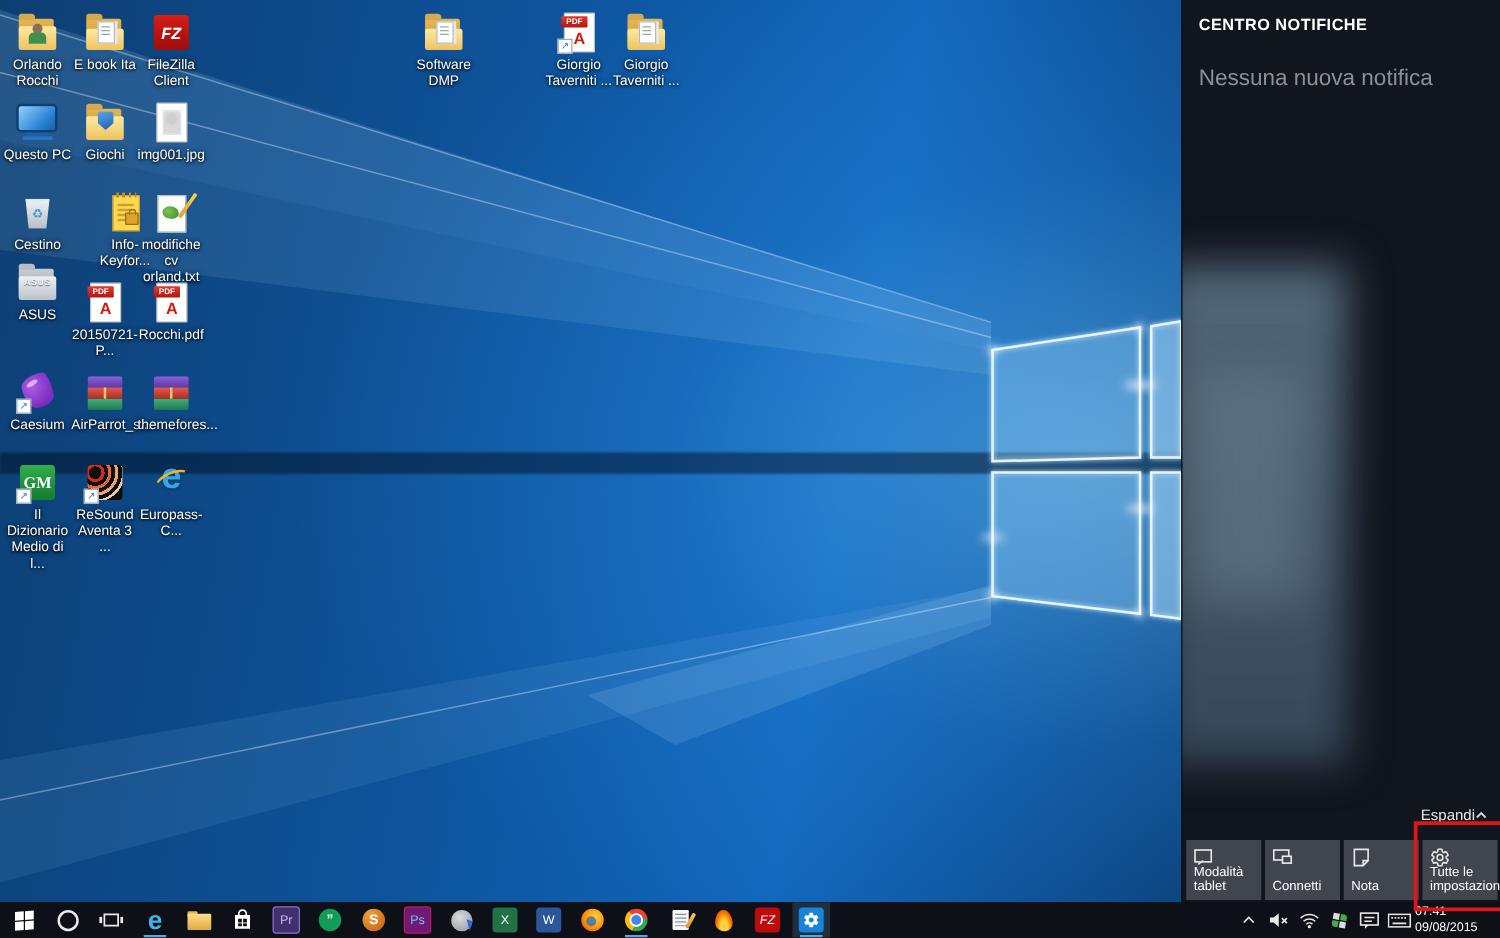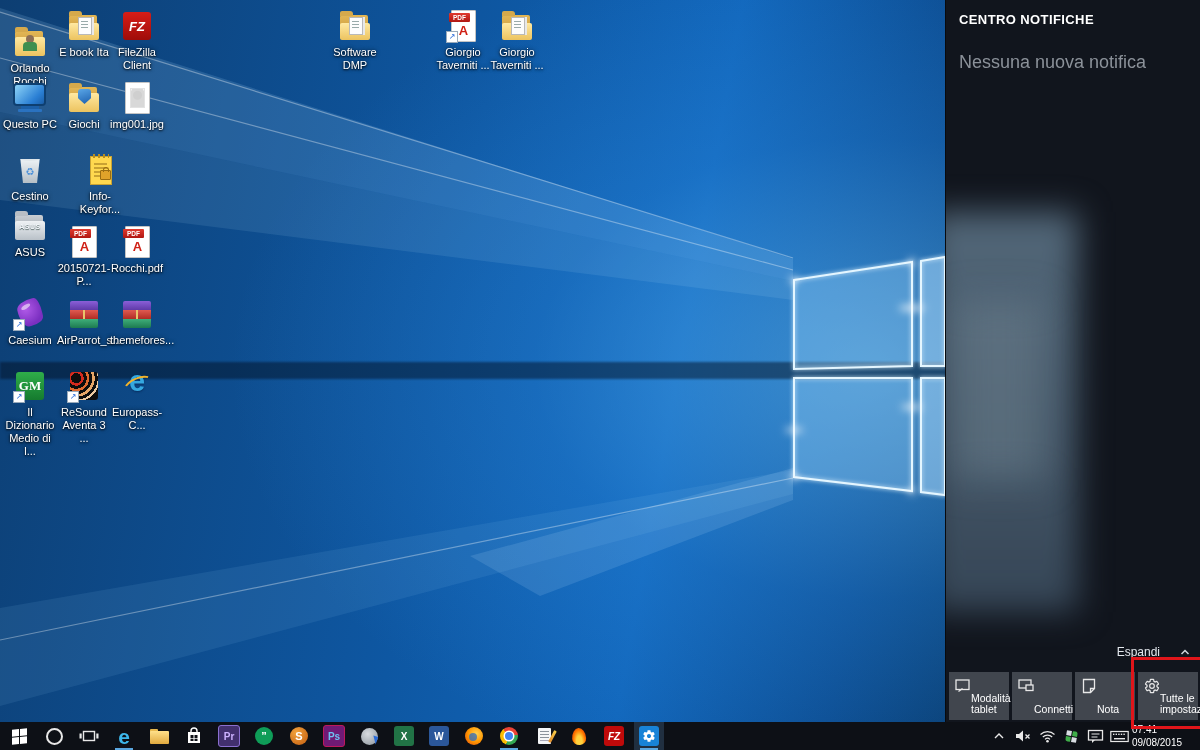--- a/index.html
+++ b/index.html
@@ -93,33 +93,33 @@
   .scut{position:absolute;left:1px;bottom:1px;width:10px;height:10px;background:#fff;border:1px solid #9ab;z-index:5;
      font-size:8px;line-height:10px;color:#2a6bd8;text-align:center;}
   
   .panel{position:absolute;left:945px;top:0;width:255px;height:722px;background:#11151d;overflow:hidden;
      border-left:1px solid rgba(0,0,0,.5);box-sizing:border-box;}
   .panel .blur1{position:absolute;left:-18px;top:212px;width:150px;height:400px;filter:blur(16px);
      background:linear-gradient(180deg,rgba(86,108,126,.95) 0%,rgba(74,94,112,.9) 55%,rgba(60,78,96,.85) 100%);}
   .panel .blur2{position:absolute;left:8px;top:300px;width:90px;height:180px;filter:blur(18px);background:rgba(108,128,142,.5);}
   .ac-title{position:absolute;left:13px;top:12px;font-size:13px;font-weight:bold;color:#fff;letter-spacing:.4px;}
   .ac-empty{position:absolute;left:13px;top:52px;font-size:18px;color:#8b9199;}
-  .ac-expand{position:absolute;right:10px;top:645px;font-size:12px;color:#e4e8ee;display:flex;align-items:center;gap:20px;cursor:pointer;}
+  .ac-expand{position:absolute;right:10px;top:645px;font-size:12px;color:#e4e8ee;display:flex;align-items:center;gap:0;cursor:pointer;}
   .tiles{position:absolute;left:3px;top:672px;display:flex;gap:3px;}
   .tile{width:60px;height:48px;background:#41464e;position:relative;cursor:pointer;}
   .tile .ticon{position:absolute;left:6px;top:6px;width:16px;height:16px;}
-  .tile .tlabel{position:absolute;left:22px;right:3px;bottom:4px;font-size:10.5px;line-height:1.12;color:#fff;}
+  .tile .tlabel{position:absolute;left:6px;right:3px;bottom:4px;font-size:10.5px;line-height:1.12;color:#fff;}
   .redbox{position:absolute;left:1131px;top:657px;width:66px;height:66px;border:3px solid #e0151a;z-index:99;pointer-events:none;}
   
   .taskbar{position:absolute;left:0;top:722px;width:1200px;height:28px;background:#0d1016;display:flex;align-items:center;z-index:20;}
   .tb-left{display:flex;align-items:center;gap:5px;padding-left:4px;}
   .tb-btn{width:30px;height:28px;display:flex;align-items:center;justify-content:center;position:relative;cursor:pointer;}
   .tb-btn.running::after{content:"";position:absolute;left:6px;right:6px;bottom:0;height:2px;background:#5aa7e0;}
   .tb-btn.active-app{background:rgba(90,140,190,.25);}
-  .glyph-sq{width:20px;height:20px;border-radius:3px;display:flex;align-items:center;justify-content:center;font-weight:bold;font-size:10px;}
+  .glyph-sq{width:20px;height:20px;border-radius:3px;display:flex;align-items:center;justify-content:center;font-weight:normal;font-size:10px;}
   .win-grid{width:15px;height:15px;display:grid;grid-template-columns:7px 7px;grid-template-rows:7px 7px;gap:1px;transform:skewY(-5deg);}
   .win-grid i{background:#fff;}
   .cortana-ring{width:13px;height:13px;border:2px solid #e8e8e8;border-radius:50%;}
   .edge-e{font-size:21px;font-weight:bold;color:#3db7ea;line-height:1;}
   .tb-folder{position:relative;width:19px;height:15px;}
   .tb-folder::before{content:"";position:absolute;left:0;top:0;width:8px;height:4px;background:#e8b94f;border-radius:1px 1px 0 0;}
   .tb-folder::after{content:"";position:absolute;left:0;top:2px;width:19px;height:13px;background:linear-gradient(180deg,#ffe08a,#e0a93f);border-radius:1px;}
   .ffx{width:18px;height:18px;border-radius:50%;background:radial-gradient(circle at 62% 38%,#ffd24d,#ff9500 52%,#e55b0c 85%);position:relative;}
   .ffx::before{content:"";position:absolute;left:4px;top:6px;width:8px;height:8px;border-radius:50%;background:#2a6bc0;opacity:.75;}
   .chrome{width:18px;height:18px;border-radius:50%;position:relative;
@@ -182,21 +182,21 @@
       <circle cx="794" cy="280" r="3.2"></circle>
         <circle cx="912" cy="262" r="3"></circle>
       <circle cx="794" cy="477" r="3.2"></circle>
         <circle cx="912" cy="491" r="3"></circle>
       <ellipse cx="912" cy="308" rx="13" ry="2.4"></ellipse>
       <ellipse cx="912" cy="407" rx="11" ry="2.2"></ellipse>
       <ellipse cx="794" cy="430" rx="9" ry="2"></ellipse>
     </g>
   </svg>
 
-  <div class="dcell" style="left:3px;top:24px">
+  <div class="dcell" style="left:3px;top:8px">
     <div class="ico">
         <div class="fback"></div>
         <div class="ffront"></div>
         <div class="ov-user"></div>
       </div>
     <div class="dlabel">Orlando
 Rocchi</div>
   </div>
   <div class="dcell" style="left:57px;top:8px">
     <div class="ico">
@@ -241,20 +241,27 @@
         <div class="bin-body"></div>
       </div>
     <div class="dlabel">Cestino</div>
   </div>
   <div class="dcell" style="left:73px;top:152px">
     <div class="ico">
         <div class="np-lock"></div>
         <div class="np-lockpad"></div>
       </div>
     <div class="dlabel">Info-Keyfor...</div>
+  </div>
+  <div class="dcell" style="left:110px;top:152px">
+    <div class="ico">
+        <div class="np-pencil-doc"></div>
+      </div>
+    <div class="dlabel">modifiche cv
+orland.txt</div>
   </div>
   <div class="dcell" style="left:3px;top:208px">
     <div class="ico gray">
         <div class="fback"></div>
         <div class="ffront"></div>
         <div class="ov-asus">ASUS</div>
       </div>
     <div class="dlabel">ASUS</div>
   </div>
   <div class="dcell" style="left:57px;top:224px">

